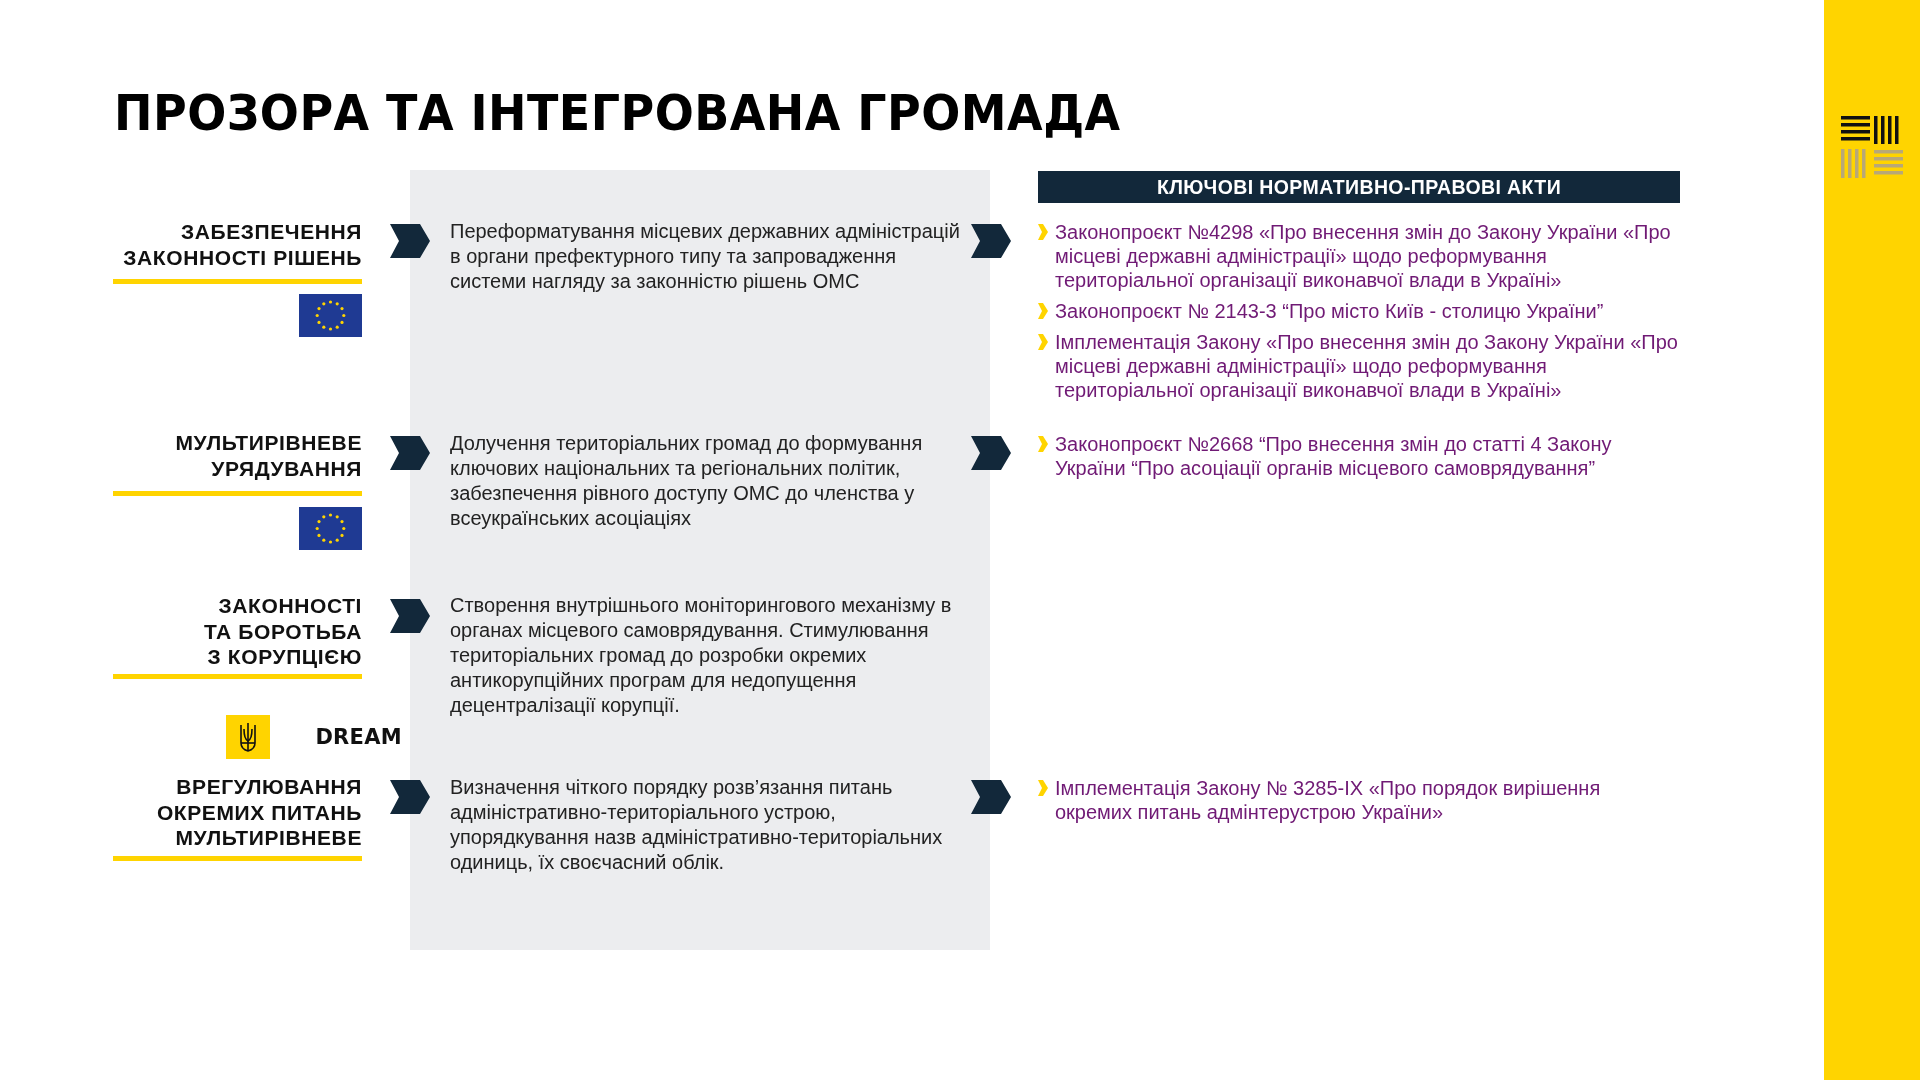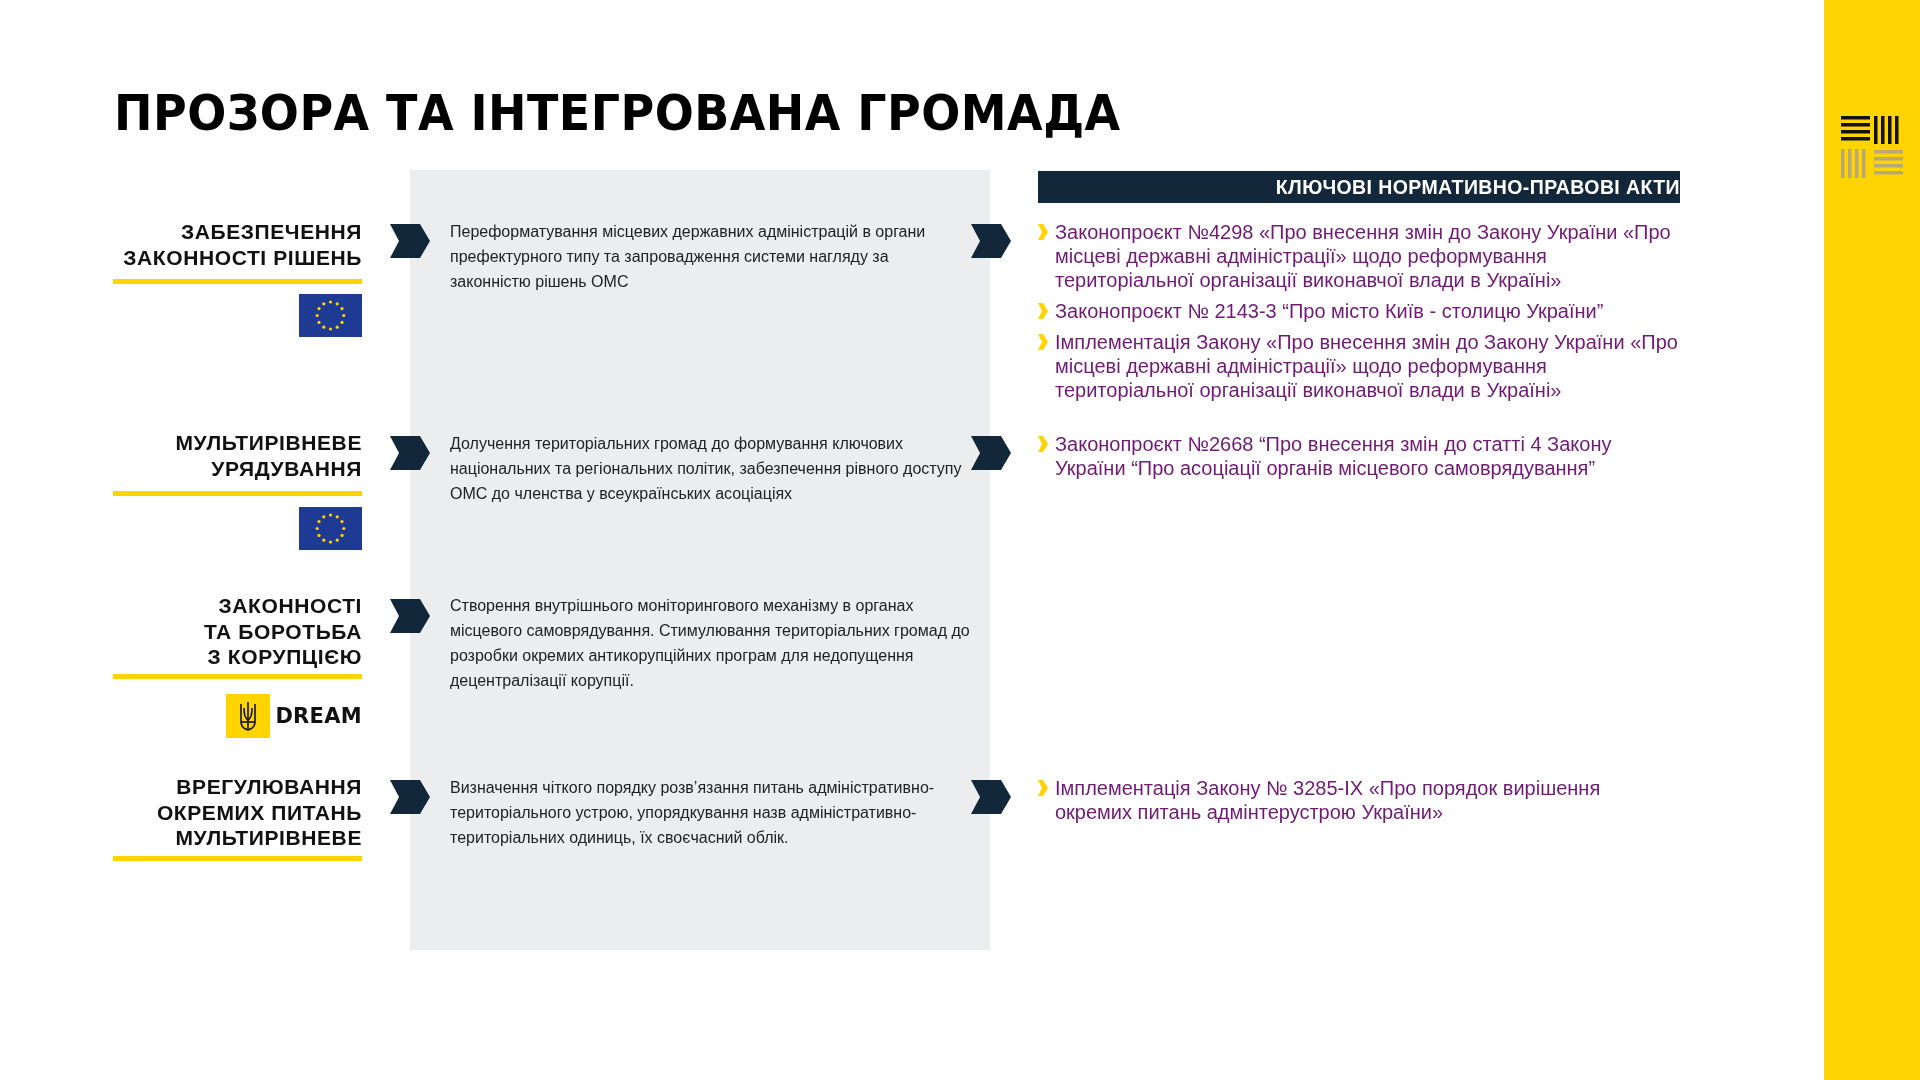--- a/index.html
+++ b/index.html
@@ -19,33 +19,33 @@
   .panel {
     position:absolute; left:410px; top:170px; width:580px; height:780px; background:#ECEDEF;
   }
   .label {
     position:absolute; right:1558px; text-align:right; font-weight:bold; font-size:21px;
     line-height:25.5px; color:#111; letter-spacing:0.6px; white-space:nowrap;
   }
   .uline { position:absolute; left:113px; width:249px; height:5px; background:#FFD400; }
   .eu-flag { position:absolute; left:299px; width:63px; height:43px; background:#1F3A93; }
   .eu-flag svg { display:block; }
-  .dream { position:absolute; left:226px; top:694px; height:44px; width:136px; }
+  .dream { position:absolute; left:226px; top:715px; height:44px; width:136px;padding-left:40px; }
   .dream .sq { position:absolute; left:0; top:0; width:44px; height:44px; background:#FFD400; }
   .dream .txt {
     position:absolute; right:0; top:10px; font-weight:900; font-size:21px; color:#111;
     font-family:"DejaVu Sans", sans-serif; letter-spacing:0.3px;
   }
   .chev { position:absolute; width:40px; height:34px; }
   .mid-text {
-    position:absolute; left:450px; width:520px; font-size:16px; line-height:25px; color:#222;
+    position:absolute; left:450px; width:520px; font-size:20px; line-height:25px; color:#222;
   }
   .acts-header {
     position:absolute; left:1038px; top:171px; width:642px; height:32px; background:#12283A;
-    color:#fff; font-weight:bold; font-size:19.5px; text-align:right; line-height:32px; letter-spacing:0.4px;
+    color:#fff; font-weight:bold; font-size:19.5px; text-align:center; line-height:32px; letter-spacing:0.4px;
   }
   .acts { position:absolute; left:1038px; width:640px; }
   .act { position:relative; padding-left:17px; font-size:20px; line-height:24px; color:#701a75; margin-bottom:7px; }
   .act .bullet { position:absolute; left:0; top:4px; width:10px; height:16px; }
 </style>
 </head>
 <body>
 
 <div class="title">ПРОЗОРА ТА ІНТЕГРОВАНА ГРОМАДА</div>
 

